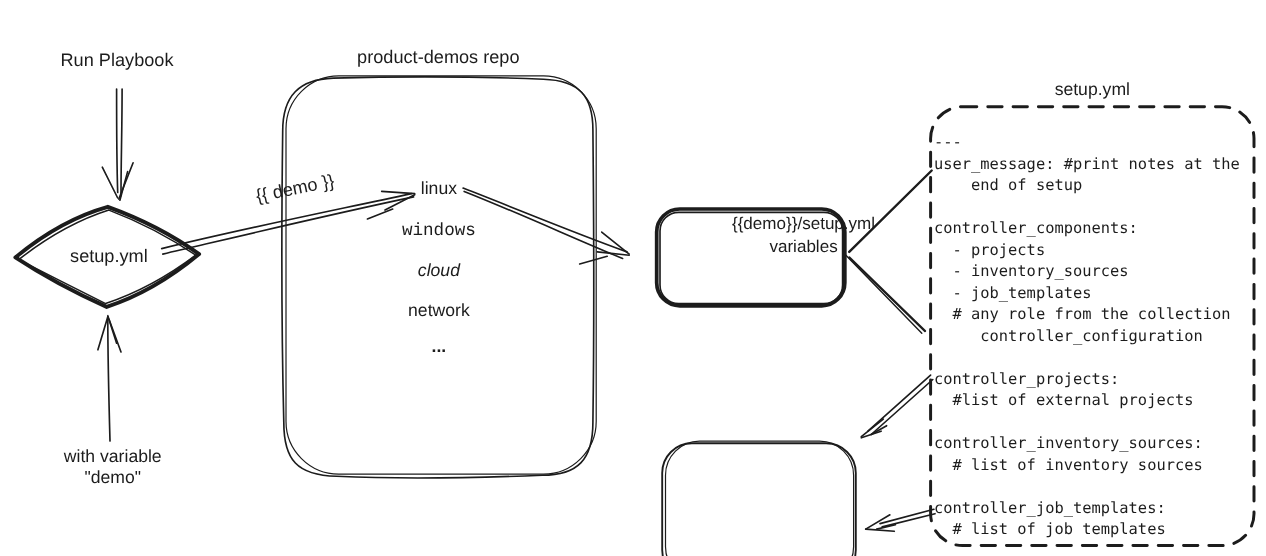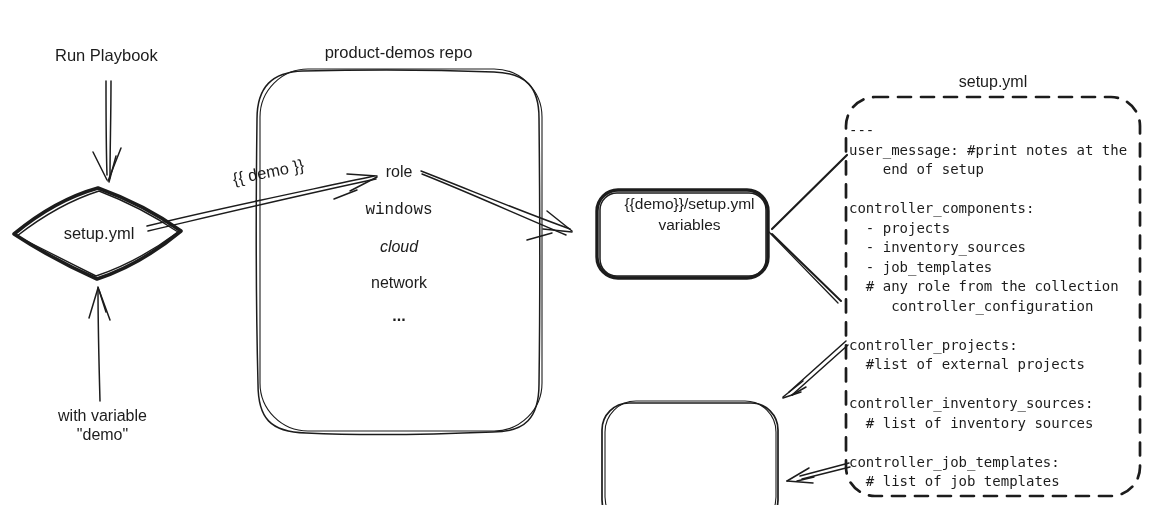--- a/index.html
+++ b/index.html
@@ -105,29 +105,29 @@
 
   <div class="label t165" style="left:55px;top:11px;">Run Playbook</div>
 
   <div class="label t165 center" style="left:38px;top:189px;width:122px;">setup.yml</div>
 
   <div class="label t16 center" style="left:40px;top:371px;width:125px;line-height:19px;">with variable
 "demo"</div>
 
   <div class="label t165 center" style="left:258px;top:8px;width:281px;">product-demos repo</div>
 
-  <div class="label t16 center" style="left:339px;top:128px;width:120px;">role</div>
+  <div class="label t16 center" style="left:339px;top:128px;width:120px;">linux</div>
   <div class="label t16 center" style="left:339px;top:166px;width:120px;font-family:Liberation Mono, monospace;">windows</div>
   <div class="label t16 center" style="left:339px;top:203px;width:120px;font-style:italic;">cloud</div>
   <div class="label t16 center" style="left:339px;top:239px;width:120px;">network</div>
   <div class="label t16 center" style="left:339px;top:272px;width:120px;font-weight:bold;">...</div>
 
   <div class="label t165 rot" style="left:231px;top:135px;">{{ demo }}</div>
 
-  <div class="label t155 center" style="left:599px;top:159px;width:181px;line-height:20.5px;">{{demo}}/setup.yml
+  <div class="label t155 center" style="left:599px;top:159px;width:181px;line-height:20.5px;padding-left:41px;">{{demo}}/setup.yml
 variables</div>
 
   <div class="label t16 center" style="left:846px;top:38px;width:294px;">setup.yml</div>
 
   <div class="yaml">---
 user_message: #print notes at the
     end of setup
 
 controller_components:
   - projects

